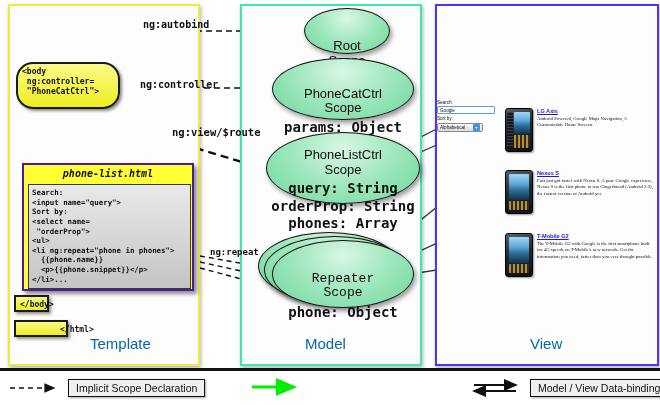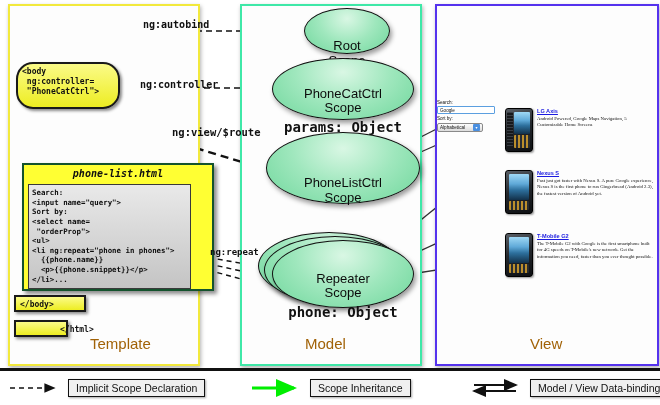--- a/index.html
+++ b/index.html
@@ -5,42 +5,42 @@
   html,body{margin:0;padding:0;background:#ffffff;}
   body{width:660px;height:405px;position:relative;overflow:hidden;
        font-family:"Liberation Sans",sans-serif;}
   .stage{position:absolute;left:0;top:0;width:660px;height:405px;}
 
   
   .panel{position:absolute;background:#fdfdfd;box-shadow:1px 2px 4px rgba(0,0,0,.30);}
   #panel-template{left:8px;  top:4px; width:188px; height:358px; border:2px solid #f2e93c;}
   #panel-model{   left:240px;top:4px; width:178px; height:358px; border:2px solid #3fe8a8;}
   #panel-view{    left:435px;top:4px; width:220px; height:358px; border:2px solid #5533ee;}
-  .panel-label{position:absolute;font-size:15px;color:#a16207;}
+  .panel-label{position:absolute;font-size:15px;color:#0369a1;}
   #label-template{left:90px; top:335px;}
   #label-model{   left:305px;top:335px;}
   #label-view{    left:530px;top:335px;}
 
   
   .ybox{position:absolute;background:linear-gradient(180deg,#fbfb88 0%,#eded22 100%);
         border:2px solid #1a1a1a;box-shadow:2px 2px 3px rgba(0,0,0,.45);
         font-family:"DejaVu Sans Mono",monospace;font-weight:bold;font-size:8px;
         color:#101010;padding:3px 4px;box-sizing:border-box;line-height:1.28;}
   #box-html{left:16px; top:22px;  width:76px; height:17px;}
   #box-body{left:16px; top:62px;  width:104px;height:47px;border-radius:17px;}
   #box-ngview{left:14px;top:120px;width:128px;height:19px;
               display:flex;align-items:center;white-space:nowrap;}
-  #box-bodyclose{left:14px;top:295px;width:72px;height:17px;}
+  #box-bodyclose{left:14px;top:295px;width:35px;height:17px;}
   #box-htmlclose{left:14px;top:320px;width:54px;height:17px;padding-left:44px;}
   .ngview-slot{display:inline-block;width:9px;height:7px;border:1px solid #1a1a1a;
                background:#fbfb9a;margin:0 1px;}
 
   
-  #callout{position:absolute;left:22px;top:163px;width:192px;height:128px;
-           background:#ffff33;border:2px solid #14532d;
+  #callout{position:absolute;left:22px;top:163px;width:172px;height:128px;
+           background:#ffff33;border:2px solid #4c1d95;
            box-shadow:3px 3px 4px rgba(0,0,0,.45);box-sizing:border-box;}
   #callout-title{font-family:"DejaVu Sans Mono",monospace;font-style:italic;
                  font-weight:bold;font-size:10px;color:#101010;
                  text-align:center;padding:3px 0 2px;}
   #callout-code{position:absolute;left:4px;top:19px;width:163px;height:105px;
                 background:linear-gradient(180deg,#e9e9e9 0%,#c4c4c4 100%);
                 border:1px solid #3a3a3a;box-sizing:border-box;
                 font-family:"DejaVu Sans Mono",monospace;font-weight:bold;
                 font-size:7.4px;line-height:1.30;color:#0d0d0d;
                 padding:3px 3px;white-space:pre;overflow:hidden;}
@@ -187,26 +187,29 @@
 
   <div class="scope" id="scope-phonecat">
     <div class="t" style="white-space:pre-line;">PhoneCatCtrl
 Scope</div>
     <div class="props" style="white-space:pre-line;">params: Object</div>
   </div>
 
   <div class="scope" id="scope-phonelist">
     <div class="t" style="white-space:pre-line;">PhoneListCtrl
 Scope</div>
+    <div class="props" style="white-space:pre-line;">query: String
+orderProp: String
+phones: Array</div>
   </div>
 
   <div class="scope" id="rep-back2"></div>
   <div class="scope" id="rep-back1"></div>
   <div class="scope" id="scope-repeater">
-    <div class="t" style="white-space:pre-line;">Repeater
+    <div class="t" style="white-space:pre-line;font-family:Liberation Mono, monospace;">Repeater
 Scope</div>
     <div class="props" style="white-space:pre-line;">phone: Object</div>
   </div>
 
   <div id="view-search">
     <div class="v-lbl">Search:</div>
     <div id="v-input">Google</div>
     <div class="v-lbl" style="margin-top:2px;">Sort by:</div>
     <div id="v-select">
       <span>Alphabetical</span>
@@ -269,21 +272,20 @@
 
     <div class="leg-item" id="leg-1">
       <svg class="leg-gfx" viewBox="0 0 54 16">
         <defs>
             <marker id="lg1" markerWidth="7" markerHeight="7" refX="6" refY="3" orient="auto">
           <path d="M0,0 L7,3 L0,6 z" fill="#00ee00"></path>
             </marker>
           </defs>
         <line x1="2" y1="8" x2="44" y2="8" stroke="#00ee00" stroke-width="3" marker-end="url(#lg1)"></line>
       </svg>
-      <div class="leg-box">Scope Inheritance</div>
     </div>
 
     <div class="leg-item" id="leg-2">
       <svg class="leg-gfx" viewBox="0 0 54 16">
         <defs>
             <marker id="lg2" markerWidth="7" markerHeight="7" refX="6" refY="3" orient="auto">
           <path d="M0,0 L7,3 L0,6 z" fill="#111"></path>
             </marker>
           </defs>
         <line x1="4" y1="5" x2="46" y2="5" stroke="#111" stroke-width="2" marker-end="url(#lg2)"></line>

